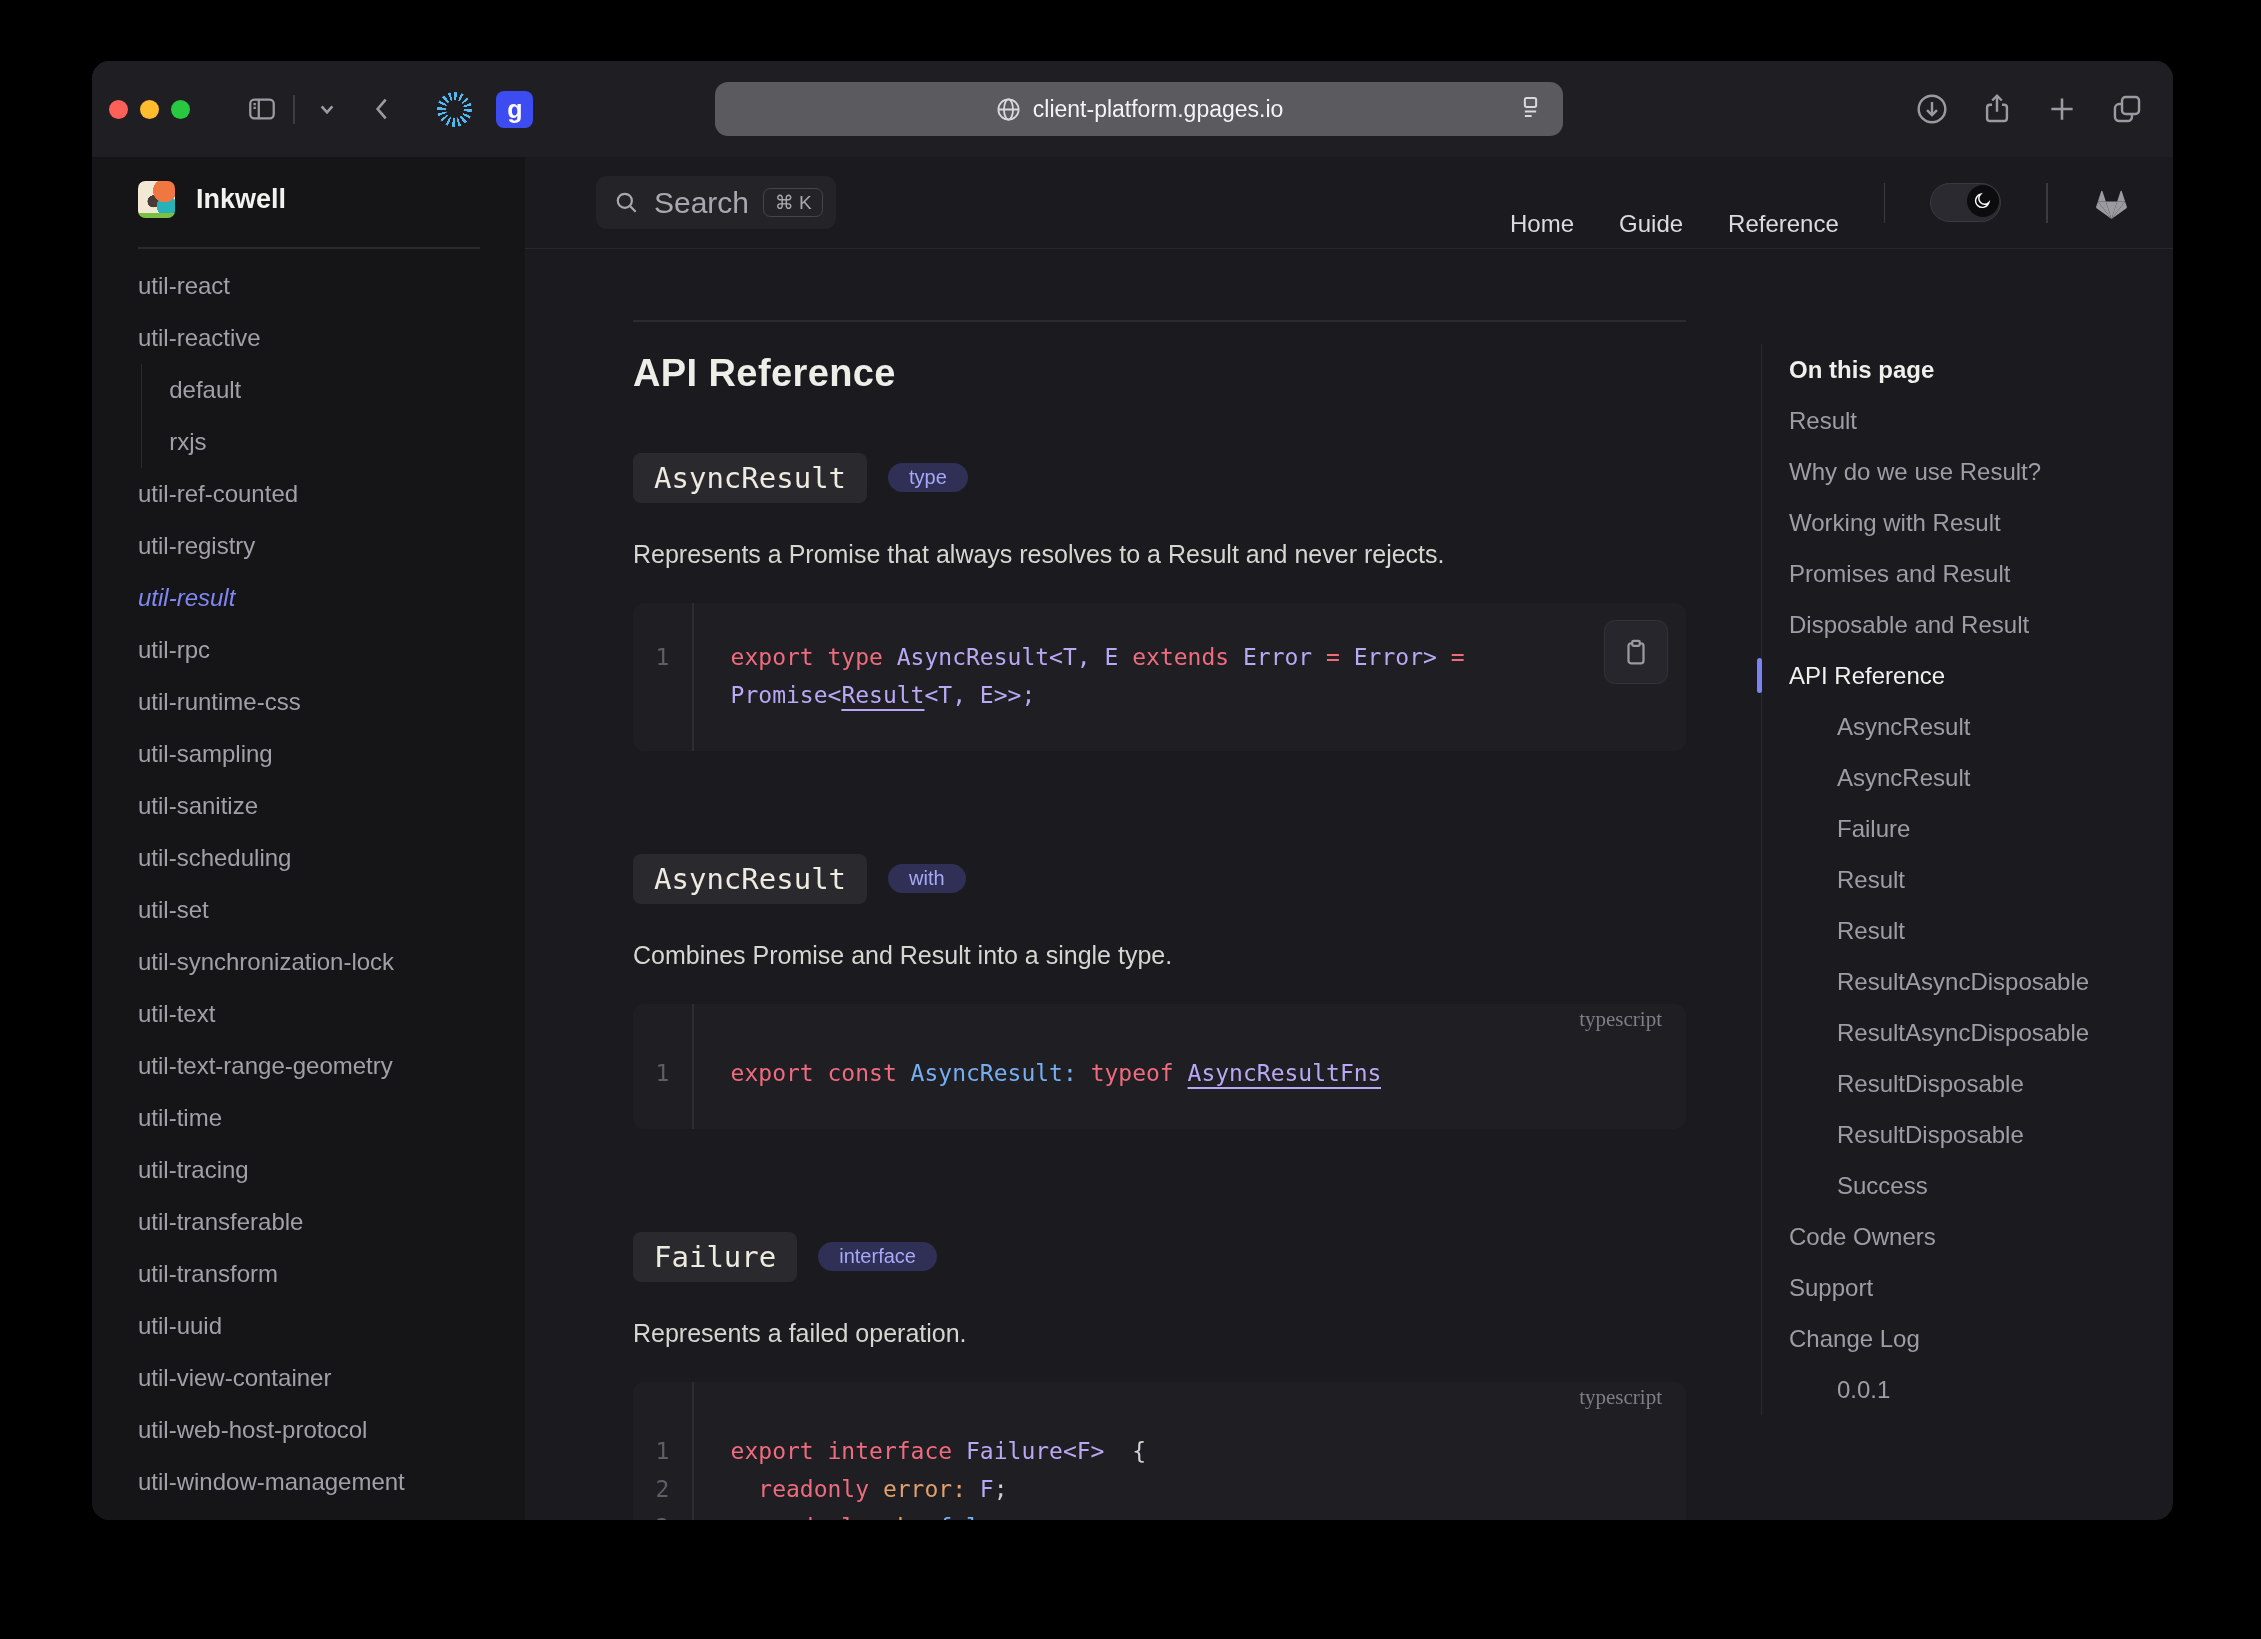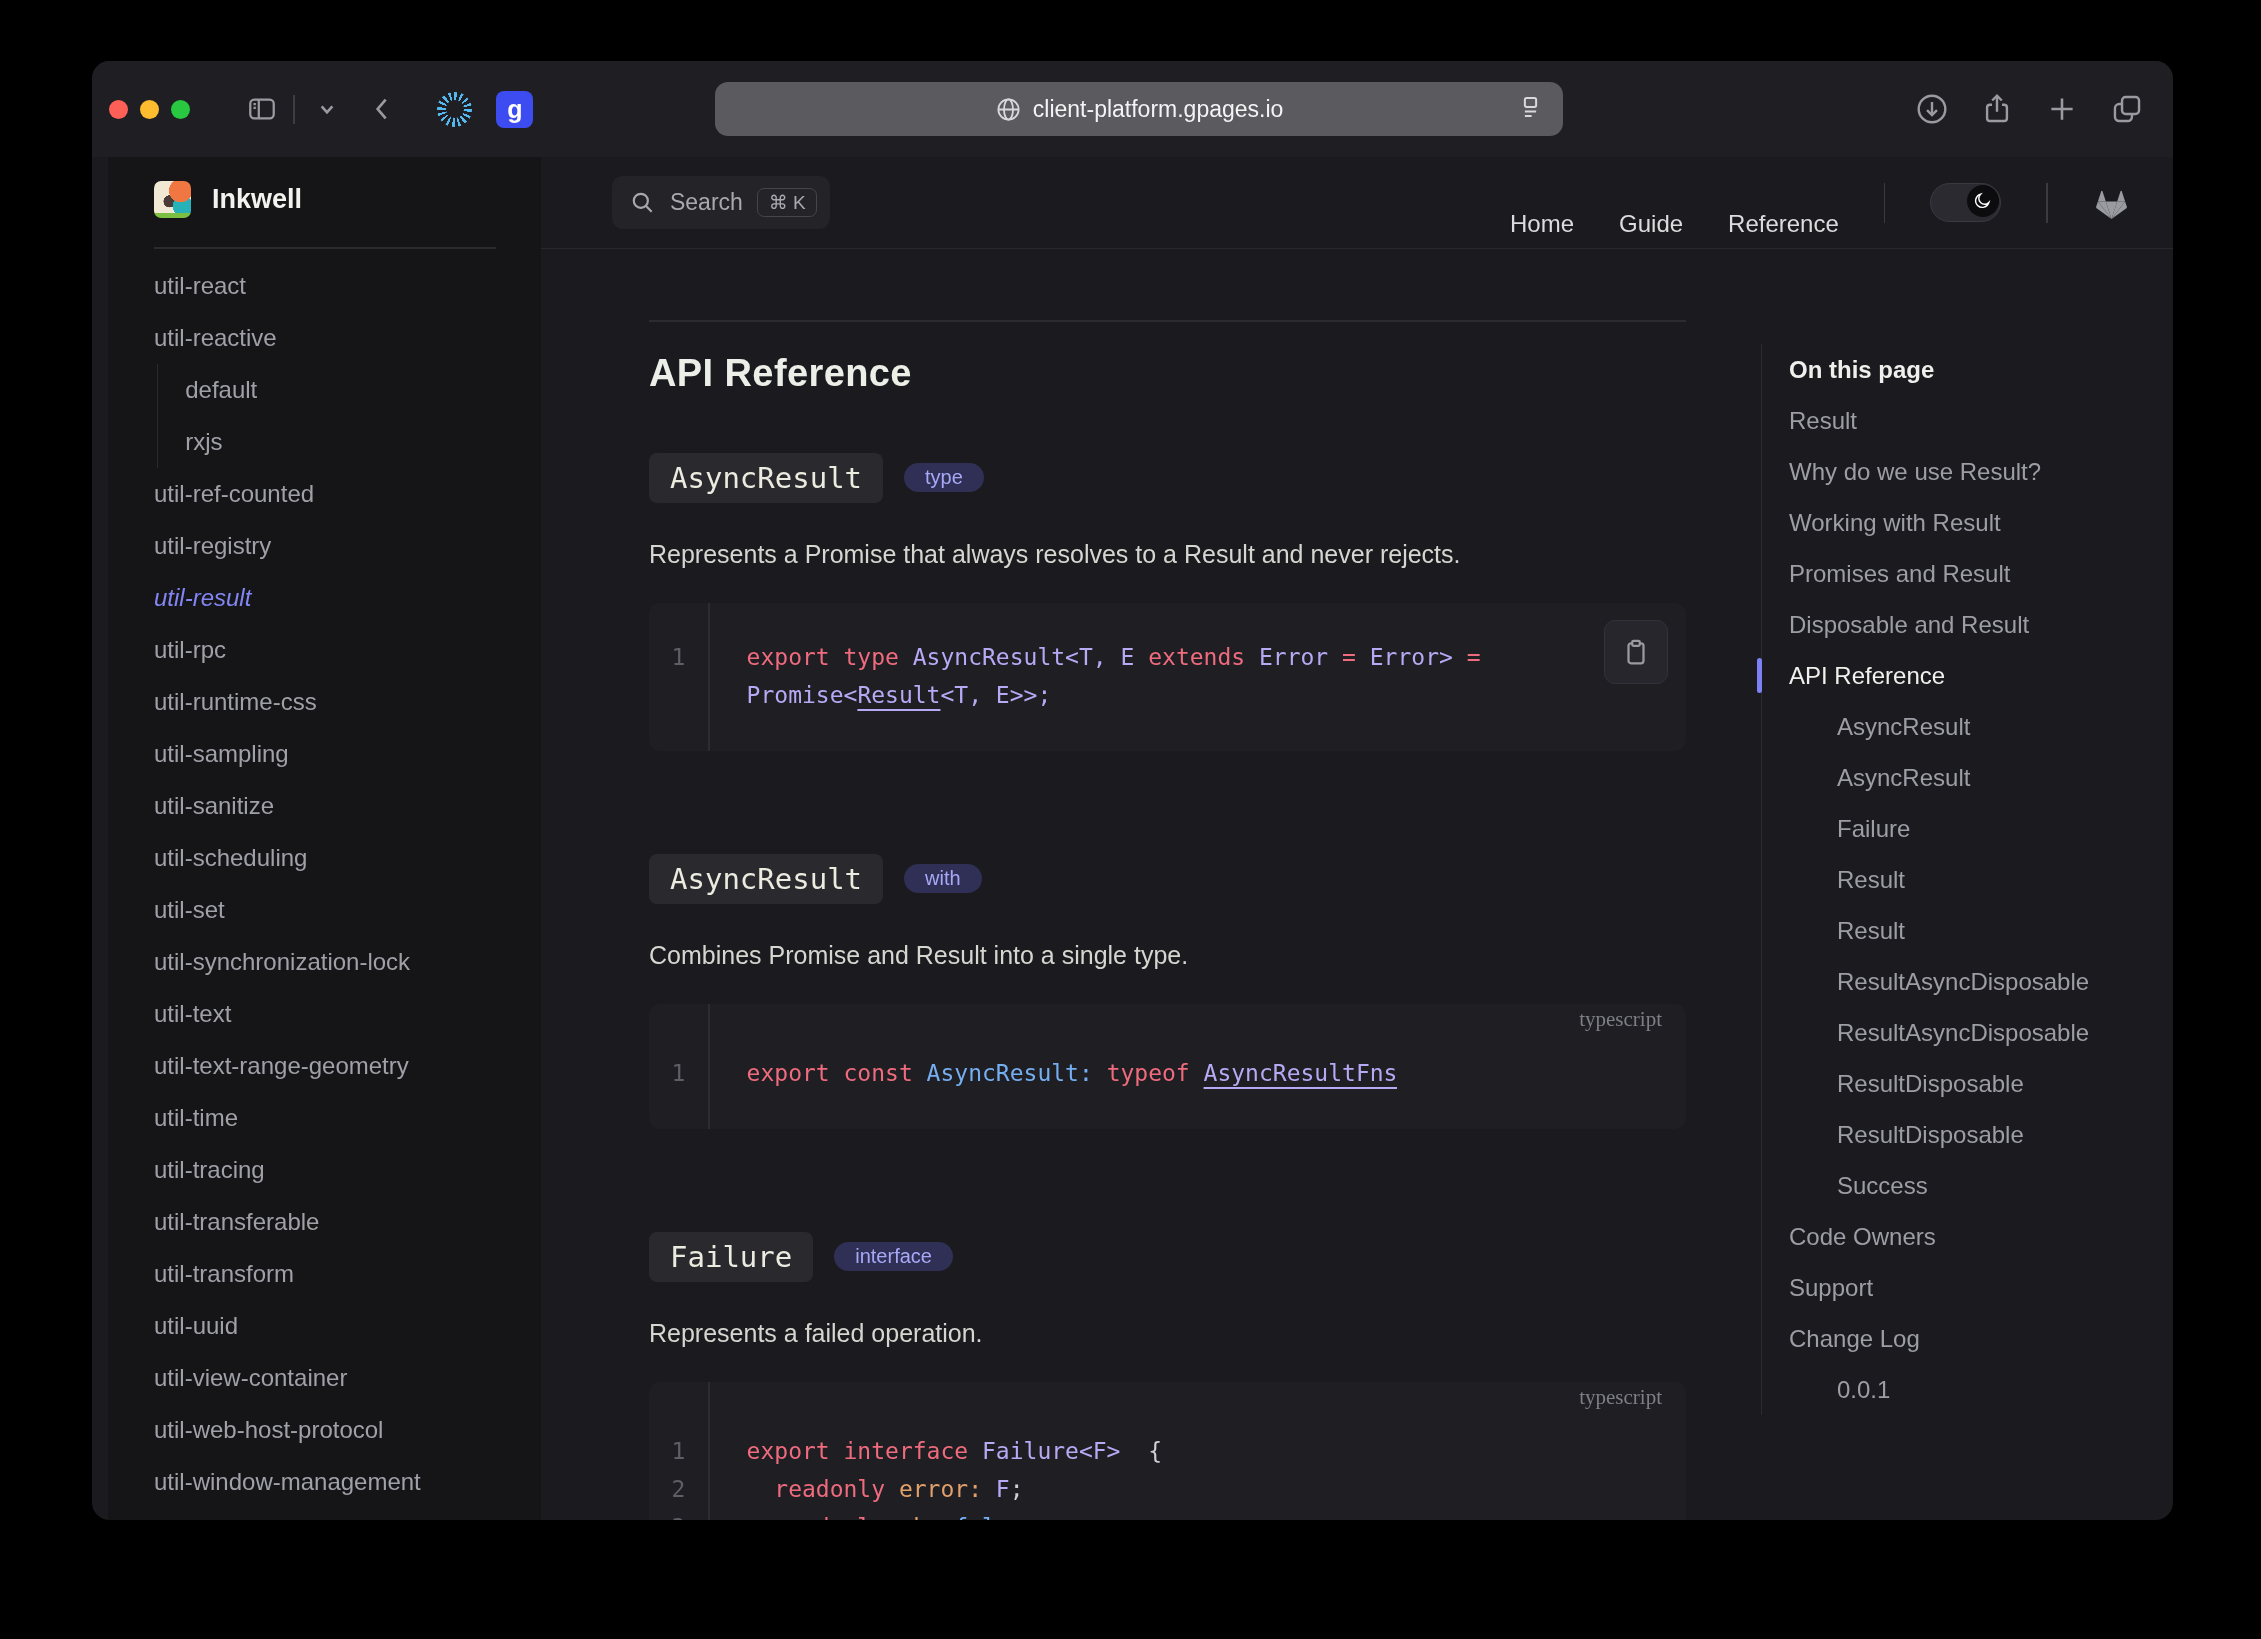--- a/index.html
+++ b/index.html
@@ -27,21 +27,21 @@
       background:#5a5a5f;display:flex;align-items:center;justify-content:center;}
   .urlbar .addr{color:#f4f4f6;font-size:23px;margin-left:11.2px;}
   .urlbar svg{width:27px;height:27px;color:#d9d9dd;}
   .url-reader{position:absolute;right:16px;top:12px;width:30px;height:30px;color:#e6e6ea;}
   .tb-right{position:absolute;right:29px;top:0;height:100%;display:flex;align-items:center;gap:30px;color:#9a9aa1;}
   .tb-right .tb-ic svg{width:34px;height:34px;}
 
   
   .pagebody{flex:1;display:flex;min-height:0;}
   .sidebar{width:433px;flex:0 0 auto;background:#151518;box-sizing:border-box;
-           padding:16px 0 0 46px;overflow:hidden;margin-left:16px;}
+           padding:16px 0 0 46px;overflow:hidden;}
   .brandrow{display:flex;align-items:center;gap:21px;height:53px;}
   .logo{width:37px;height:37px;border-radius:7.2px;flex:0 0 auto;
      background:
        linear-gradient(to top, #7bc043 0 13%, rgba(0,0,0,0) 13%),
        radial-gradient(circle at 72% 26%, #f07742 0 30%, rgba(0,0,0,0) 31%),
        radial-gradient(circle at 78% 68%, #27b2ba 0 26%, rgba(0,0,0,0) 27%),
        radial-gradient(circle at 42% 55%, #4a3b38 0 20%, rgba(0,0,0,0) 21%),
        #f1e9d4;}
   .brandname{color:#f2f2ef;font-size:27px;font-weight:700;}
   .side-hr{height:1.6px;background:#2b2b2f;margin:21px 45px 11.2px 0;}
@@ -49,21 +49,21 @@
   .side-list li{line-height:52px;white-space:nowrap;cursor:pointer;}
   .side-list li.nested{margin-left:3.2px;border-left:1.6px solid #2b2b2f;padding-left:27px;}
   .side-list li.active{color:#8186f2;font-style:italic;}
 
   .rightcol{flex:1;display:flex;flex-direction:column;min-width:0;}
   .header{height:91px;flex:0 0 auto;border-bottom:1.6px solid #29292d;display:flex;
           align-items:center;justify-content:space-between;padding:0 43px 0 71px;}
   .searchpill{display:flex;align-items:center;gap:14.4px;background:#242428;border-radius:11.2px;
           height:53px;padding:0 13px 0 17.6px;color:#a8a8ae;}
   .searchpill svg{width:26px;height:26px;}
-  .searchpill .s-label{font-size:23px;}
+  .searchpill .s-label{font-size:30px;}
   .kbd{border:1.6px solid #45454b;border-radius:7.2px;padding:2.4px 10.4px;font-size:19px;color:#a8a8ae;}
   .hnav{display:flex;align-items:center;gap:45px;}
   .hnav a{color:#dcdcdf;font-size:24px;text-decoration:none;margin-top:42px;}
   .hnav .vsep{width:1.6px;height:40px;background:#3a3a40;}
   .toggle{width:69px;height:37px;border-radius:800px;background:#2a2a30;border:1.6px solid #3a3a40;
           position:relative;}
   .toggle .knob{position:absolute;right:1.6px;top:0.8px;width:32px;height:32px;border-radius:50%;
           background:#0c0c0f;display:flex;align-items:center;justify-content:center;color:#fff;}
   .toggle .knob svg{width:19px;height:19px;}
   .tanuki{width:37px;height:34px;color:#9a9aa1;}

